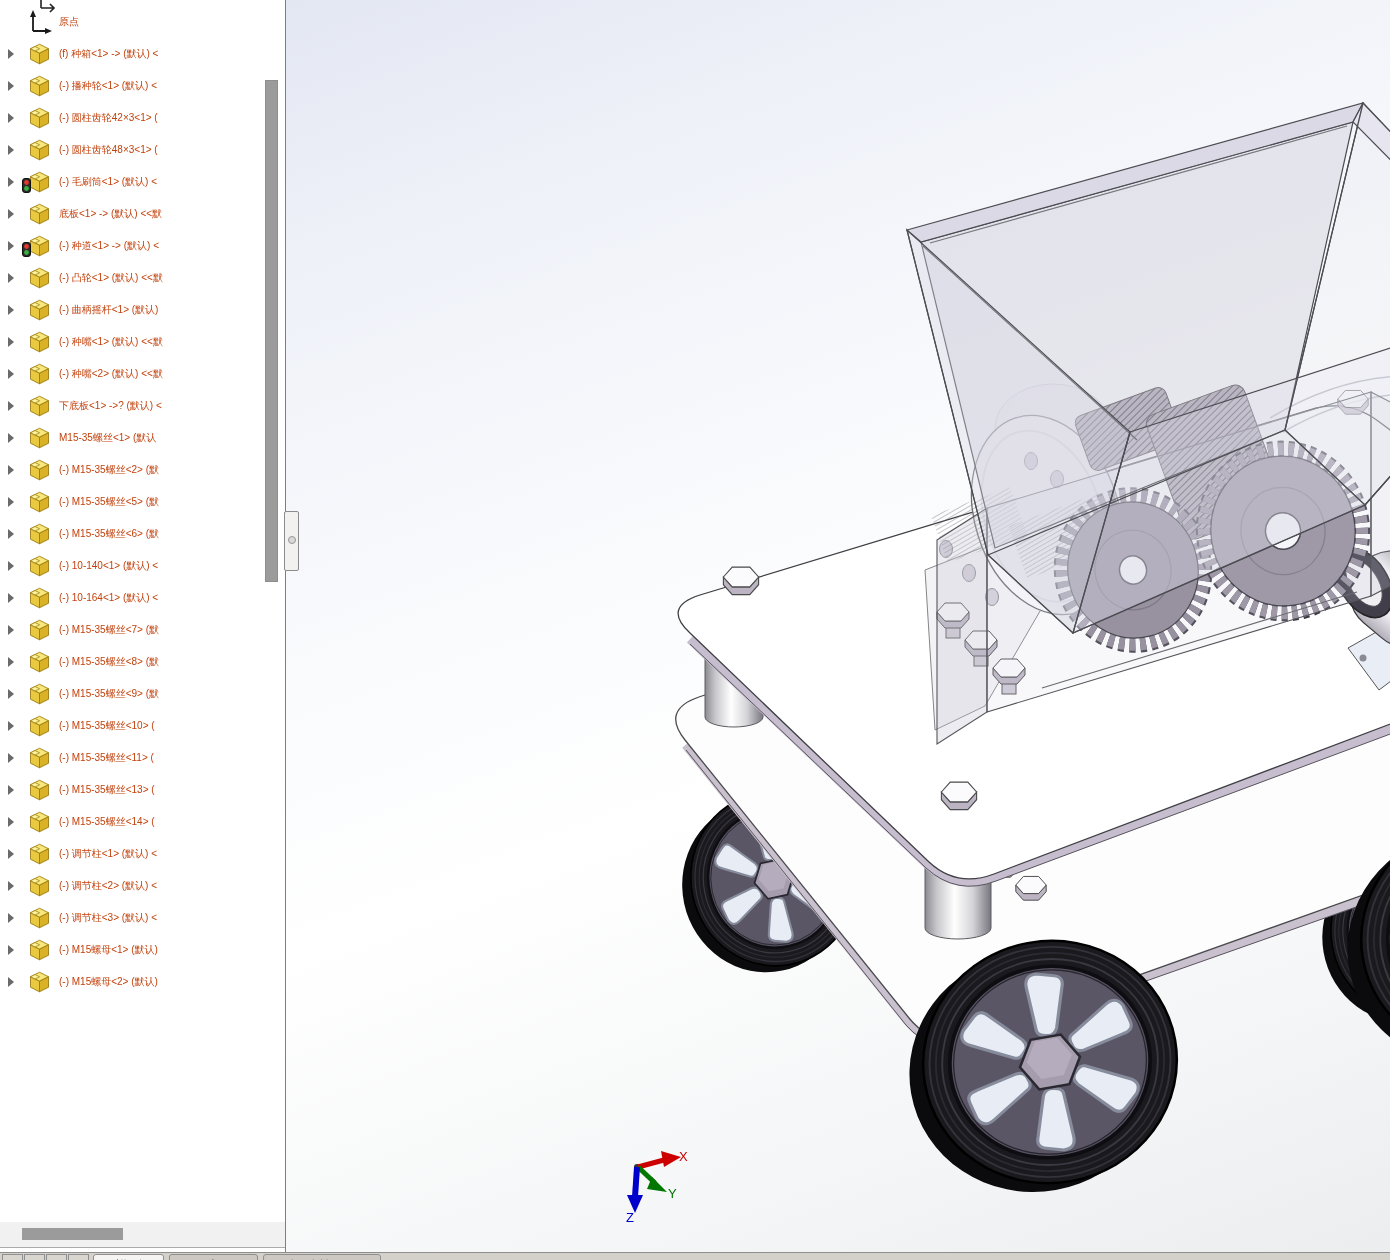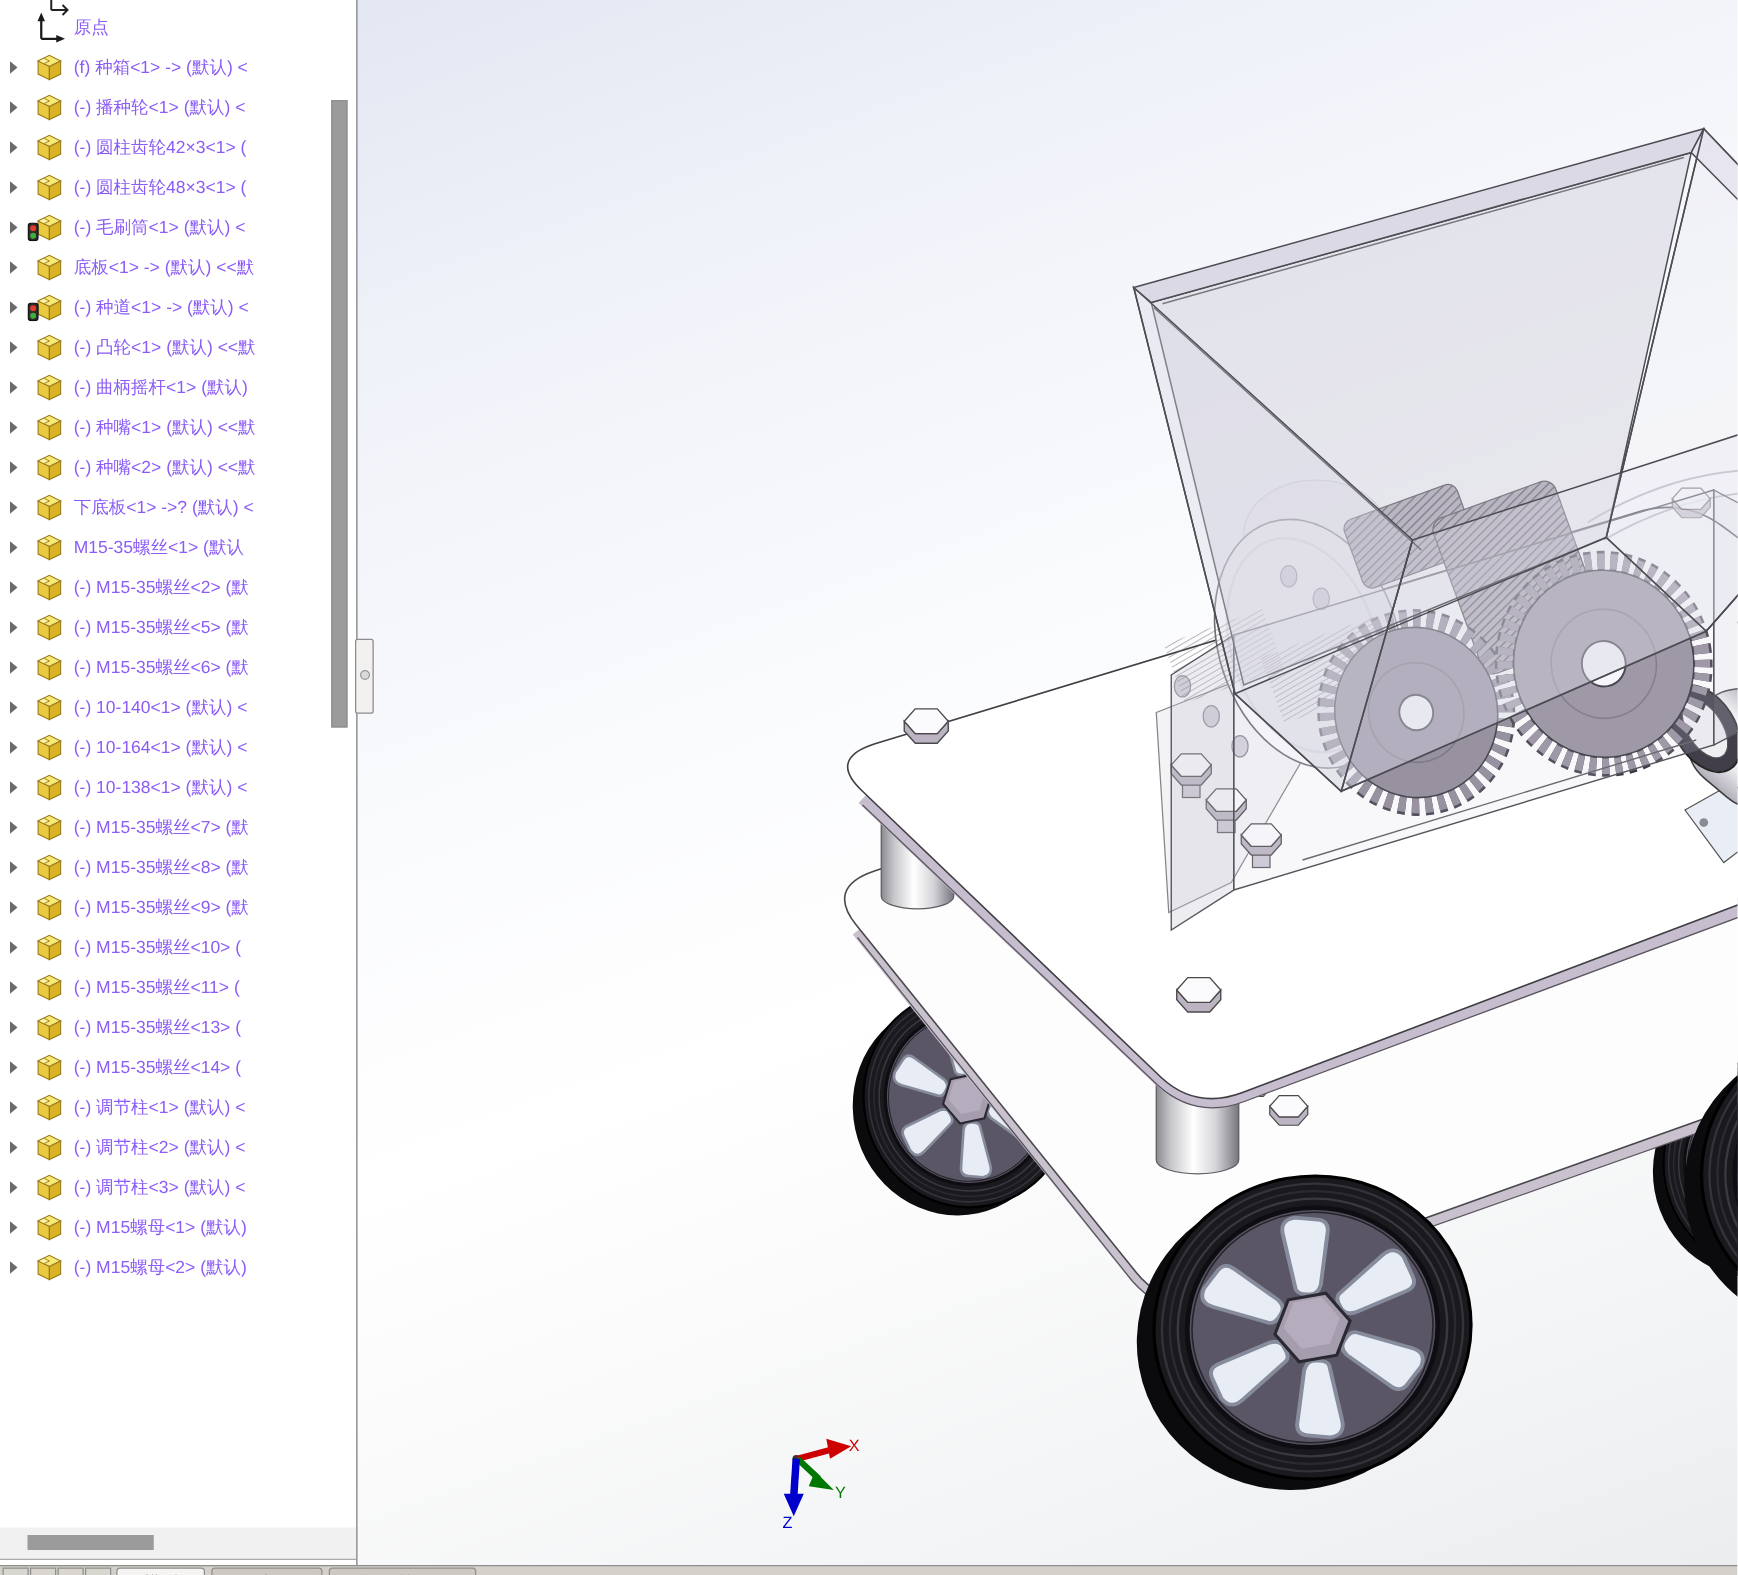--- a/index.html
+++ b/index.html
@@ -25,21 +25,21 @@
   }
   .arrow{
     width:0;height:0;flex:0 0 auto;
     border-top:5px solid transparent;border-bottom:5px solid transparent;
     border-left:6px solid #6a6a6a;margin-right:12px;
   }
   .arrow.hidden{visibility:hidden;}
   .icon-wrap{position:relative;width:27px;height:26px;flex:0 0 auto;margin-right:6px;}
   .icon-wrap svg{position:absolute;left:0;top:0;}
   .tlight{position:absolute;left:-4px;top:9px;}
-  .lbl{font-size:14px;color:#8b5cf6;}
+  .lbl{font-size:10px;color:#c2410c;}
   .vscroll-thumb{position:absolute;left:265px;top:80px;width:11px;height:500px;background:#9b9b9b;border:1px solid #8e8e8e;}
   .hscroll-track{position:absolute;left:0;top:1222px;width:285px;height:25px;background:#f1f1f1;border-bottom:1px solid #ababab;}
   .hscroll-thumb{position:absolute;left:22px;top:6px;width:101px;height:12px;background:#9b9b9b;}
   .splitter-line{position:absolute;left:285px;top:0;width:1px;height:1252px;background:#7d7d83;}
   .splitter-handle{
     position:absolute;left:284px;top:511px;width:15px;height:60px;
     background:#f2f1f0;border:1px solid #8b8b8b;border-radius:2px;box-sizing:border-box;
   }
   .splitter-handle .dot{
     position:absolute;left:3px;top:24px;width:8px;height:8px;border-radius:50%;
@@ -545,33 +545,20 @@
         <polygon points="3,5 9,8 9,15 3,12" fill="#e8c93f" stroke="#9c7c18" stroke-width="0.6"></polygon>
         <polygon points="15,5 9,8 9,15 15,12" fill="#d9b226" stroke="#9c7c18" stroke-width="0.6"></polygon>
         <polygon points="3,5 6,3.5 9,5 6,6.5" fill="#fdf3a0" stroke="#9c7c18" stroke-width="0.5"></polygon>
       </svg>
 
     </span>
     <span class="lbl">(-) 10-164&lt;1&gt; (默认) &lt;</span>
   </div>
 
 
-  <div class="row">
-    <span class="arrow"></span>
-    <span class="icon-wrap">
-      <svg width="27" height="26" viewBox="0 0 18 17">
-        <polygon points="3,5 9,2 15,5 9,8" fill="#f7e878" stroke="#9c7c18" stroke-width="0.6"></polygon>
-        <polygon points="3,5 9,8 9,15 3,12" fill="#e8c93f" stroke="#9c7c18" stroke-width="0.6"></polygon>
-        <polygon points="15,5 9,8 9,15 15,12" fill="#d9b226" stroke="#9c7c18" stroke-width="0.6"></polygon>
-        <polygon points="3,5 6,3.5 9,5 6,6.5" fill="#fdf3a0" stroke="#9c7c18" stroke-width="0.5"></polygon>
-      </svg>
-
-    </span>
-    <span class="lbl">(-) 10-138&lt;1&gt; (默认) &lt;</span>
-  </div>
 
   <div class="row">
     <span class="arrow"></span>
     <span class="icon-wrap">
       <svg width="27" height="26" viewBox="0 0 18 17">
         <polygon points="3,5 9,2 15,5 9,8" fill="#f7e878" stroke="#9c7c18" stroke-width="0.6"></polygon>
         <polygon points="3,5 9,8 9,15 3,12" fill="#e8c93f" stroke="#9c7c18" stroke-width="0.6"></polygon>
         <polygon points="15,5 9,8 9,15 15,12" fill="#d9b226" stroke="#9c7c18" stroke-width="0.6"></polygon>
         <polygon points="3,5 6,3.5 9,5 6,6.5" fill="#fdf3a0" stroke="#9c7c18" stroke-width="0.5"></polygon>
       </svg>

